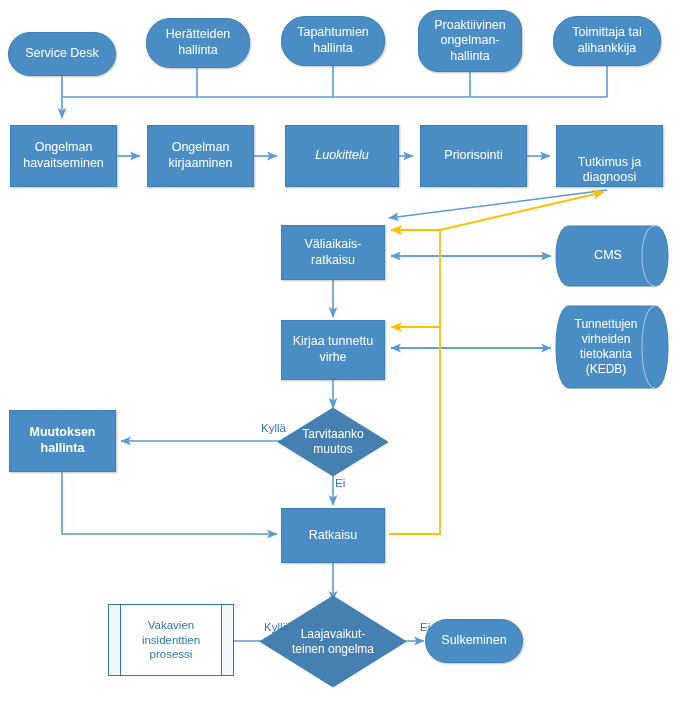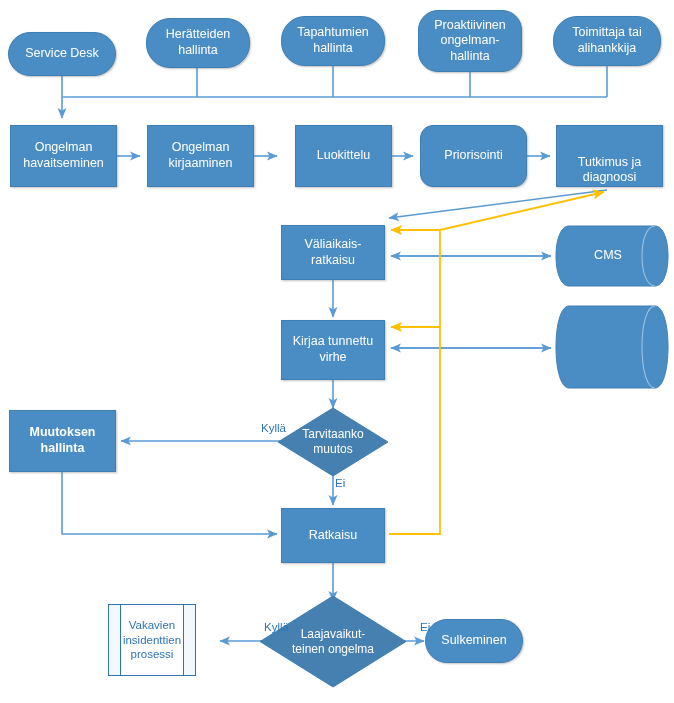--- a/index.html
+++ b/index.html
@@ -206,25 +206,25 @@
   <div class="node rect" style="left:10px; top:125px; width:107px; height:62px;">
     <span class="lbl">Ongelman
 havaitseminen</span>
   </div>
 
   <div class="node rect" style="left:147px; top:125px; width:107px; height:62px;">
     <span class="lbl">Ongelman
 kirjaaminen</span>
   </div>
 
-  <div class="node rect" style="left:295px; top:125px; width:97px; height:62px;">
+  <div class="node rect" style="left:285px; top:125px; width:114px; height:62px;font-style:italic;">
     <span class="lbl">Luokittelu</span>
   </div>
 
-  <div class="node rect" style="left:420px; top:125px; width:107px; height:62px;border-radius:13px;">
+  <div class="node rect" style="left:420px; top:125px; width:107px; height:62px;">
     <span class="lbl">Priorisointi</span>
   </div>
 
   <div class="node rect" style="left:556px; top:125px; width:107px; height:62px;align-items:flex-end;">
     <span class="lbl">Tutkimus ja
 diagnoosi</span>
   </div>
 
   <div class="node rect" style="left:281px; top:225px; width:104px; height:55px;">
     <span class="lbl">Väliaikais-
@@ -257,39 +257,43 @@
     </svg>
     <span class="lbl">CMS</span>
   </div>
 
   <div class="node cyl" style="left:553px; top:305px; width:118px; height:84px;">
     <svg width="118" height="84" viewBox="0 0 118 84" style="position:absolute;left:0;top:0;">
       <path d="M16,1 L102,1 C110,1 115,19 115,42 C115,65 110,83 102,83 L16,83
                C8,83 3,65 3,42 C3,19 8,1 16,1 Z" fill="#4A8DC4" stroke="#3E7FB4" stroke-width="1"></path>
       <path d="M102,1 C94,1 89,19 89,42 C89,65 94,83 102,83" fill="none" stroke="#9CC3E5" stroke-width="1.1"></path>
     </svg>
+    <span class="lbl" style="padding-right:16px; font-size:12px;">Tunnettujen
+virheiden
+tietokanta
+(KEDB)</span>
   </div>
 
   <div class="node diamond" style="left:277px; top:407px; width:112px; height:70px;">
     <svg width="112" height="70" viewBox="0 0 112 70" style="position:absolute;left:0;top:0;">
       <polygon points="56,1 111,35 56,69 1,35" fill="#4580B0" stroke="#3E7FB4" stroke-width="1"></polygon>
     </svg>
     <span class="lbl" style="position:relative; z-index:3; font-size:12px;">Tarvitaanko
 muutos</span>
   </div>
 
   <div class="node diamond" style="left:259px; top:595px; width:148px; height:93px;">
     <svg width="148" height="93" viewBox="0 0 148 93" style="position:absolute;left:0;top:0;">
       <polygon points="74,1 147,46.5 74,92 1,46.5" fill="#4580B0" stroke="#3E7FB4" stroke-width="1"></polygon>
     </svg>
     <span class="lbl" style="position:relative; z-index:3; font-size:12px;">Laajavaikut-
 teinen ongelma</span>
   </div>
 
-  <div class="node predef" style="left:108px; top:604px; width:88px; height:72px;">
+  <div class="node predef" style="left:108px; top:604px; width:126px; height:72px;">
     <span class="tintL"></span>
     <span class="tintR"></span>
     <span class="barL"></span>
     <span class="barR"></span>
     <span class="lbl" style="position:relative; z-index:2;">Vakavien
 insidenttien
 prosessi</span>
   </div>
 
   <div class="edgelabel" style="left:237px; top:422px;">Kyllä</div>

